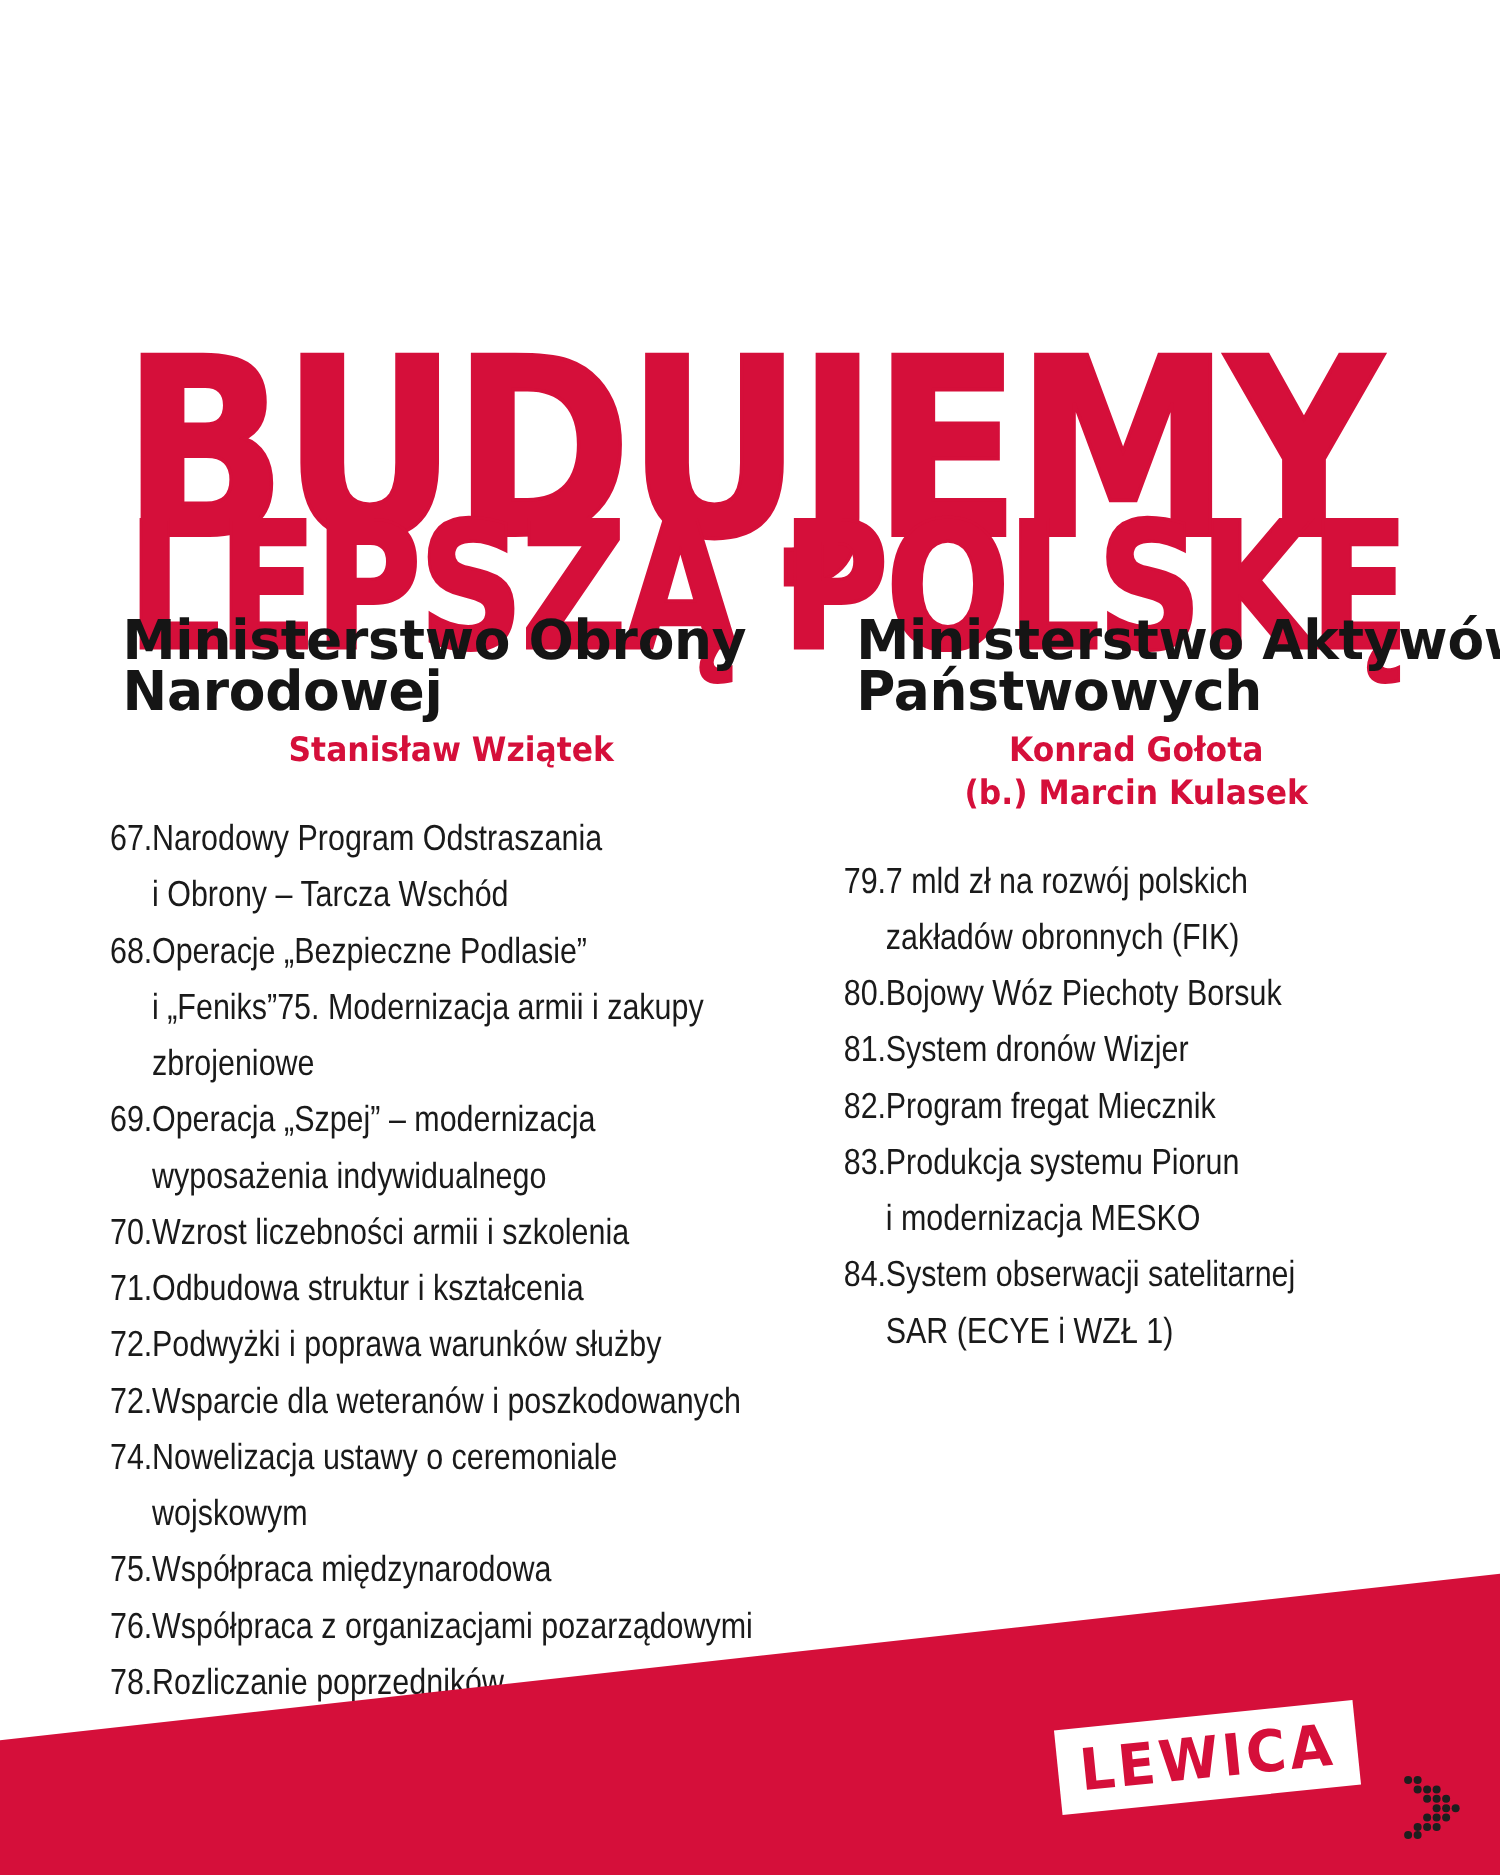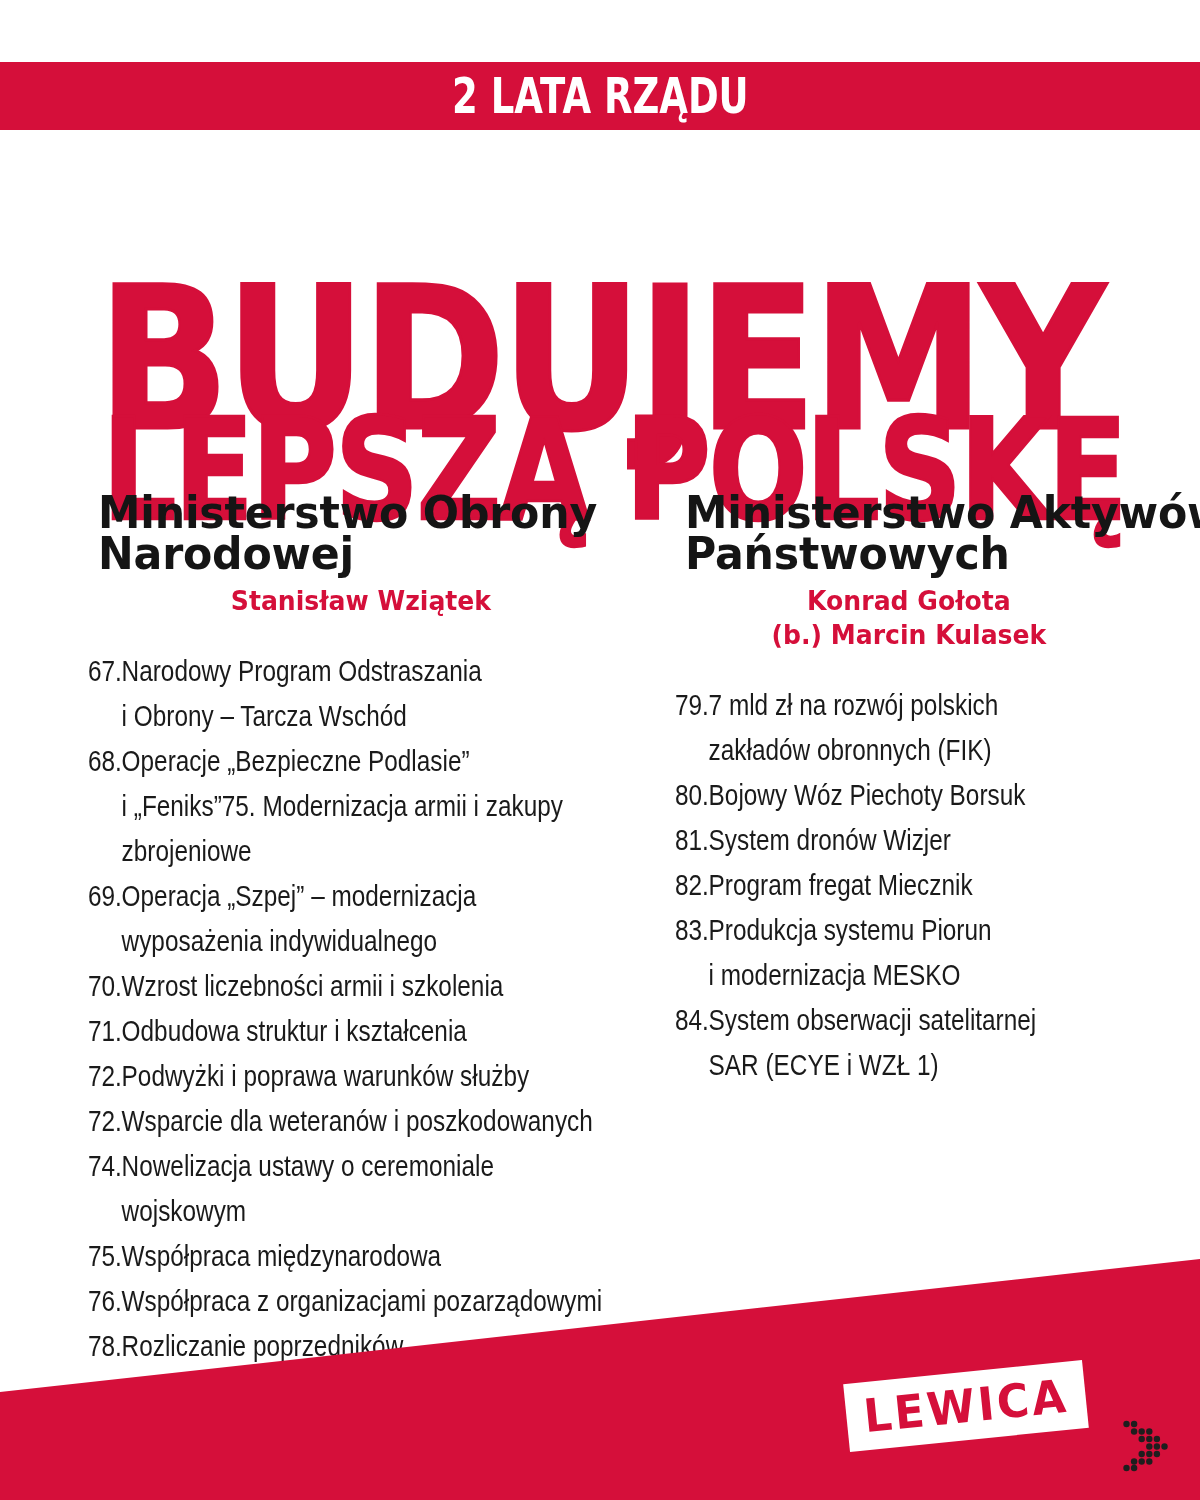--- a/index.html
+++ b/index.html
@@ -65,23 +65,20 @@
     color:var(--red);font-weight:bold;font-size:46px;line-height:1;
     letter-spacing:3px;white-space:nowrap;transform:scaleX(0.95);
   }
   .chevron{position:absolute;left:1122px;top:1420px;width:48px;height:52px;}
 </style>
 </head>
 <body>
 
 <div id="page" style="--red: #d50f3a; --ink: #1a1a1a; --head: #151515; --dot: #1e1e1e;">
 
-  <header class="ribbon">
-    <span class="ribbon-label">2 LATA RZĄDU</span>
-  </header>
 
   <h1 class="title-line1">BUDUJEMY</h1>
   <h1 class="title-line2">LEPSZĄ POLSKĘ</h1>
 
   <main id="cols">
     <section class="col">
         <div class="ministry">
           <div class="mline">Ministerstwo Obrony</div>
           <div class="mline">Narodowej</div>
         </div>

